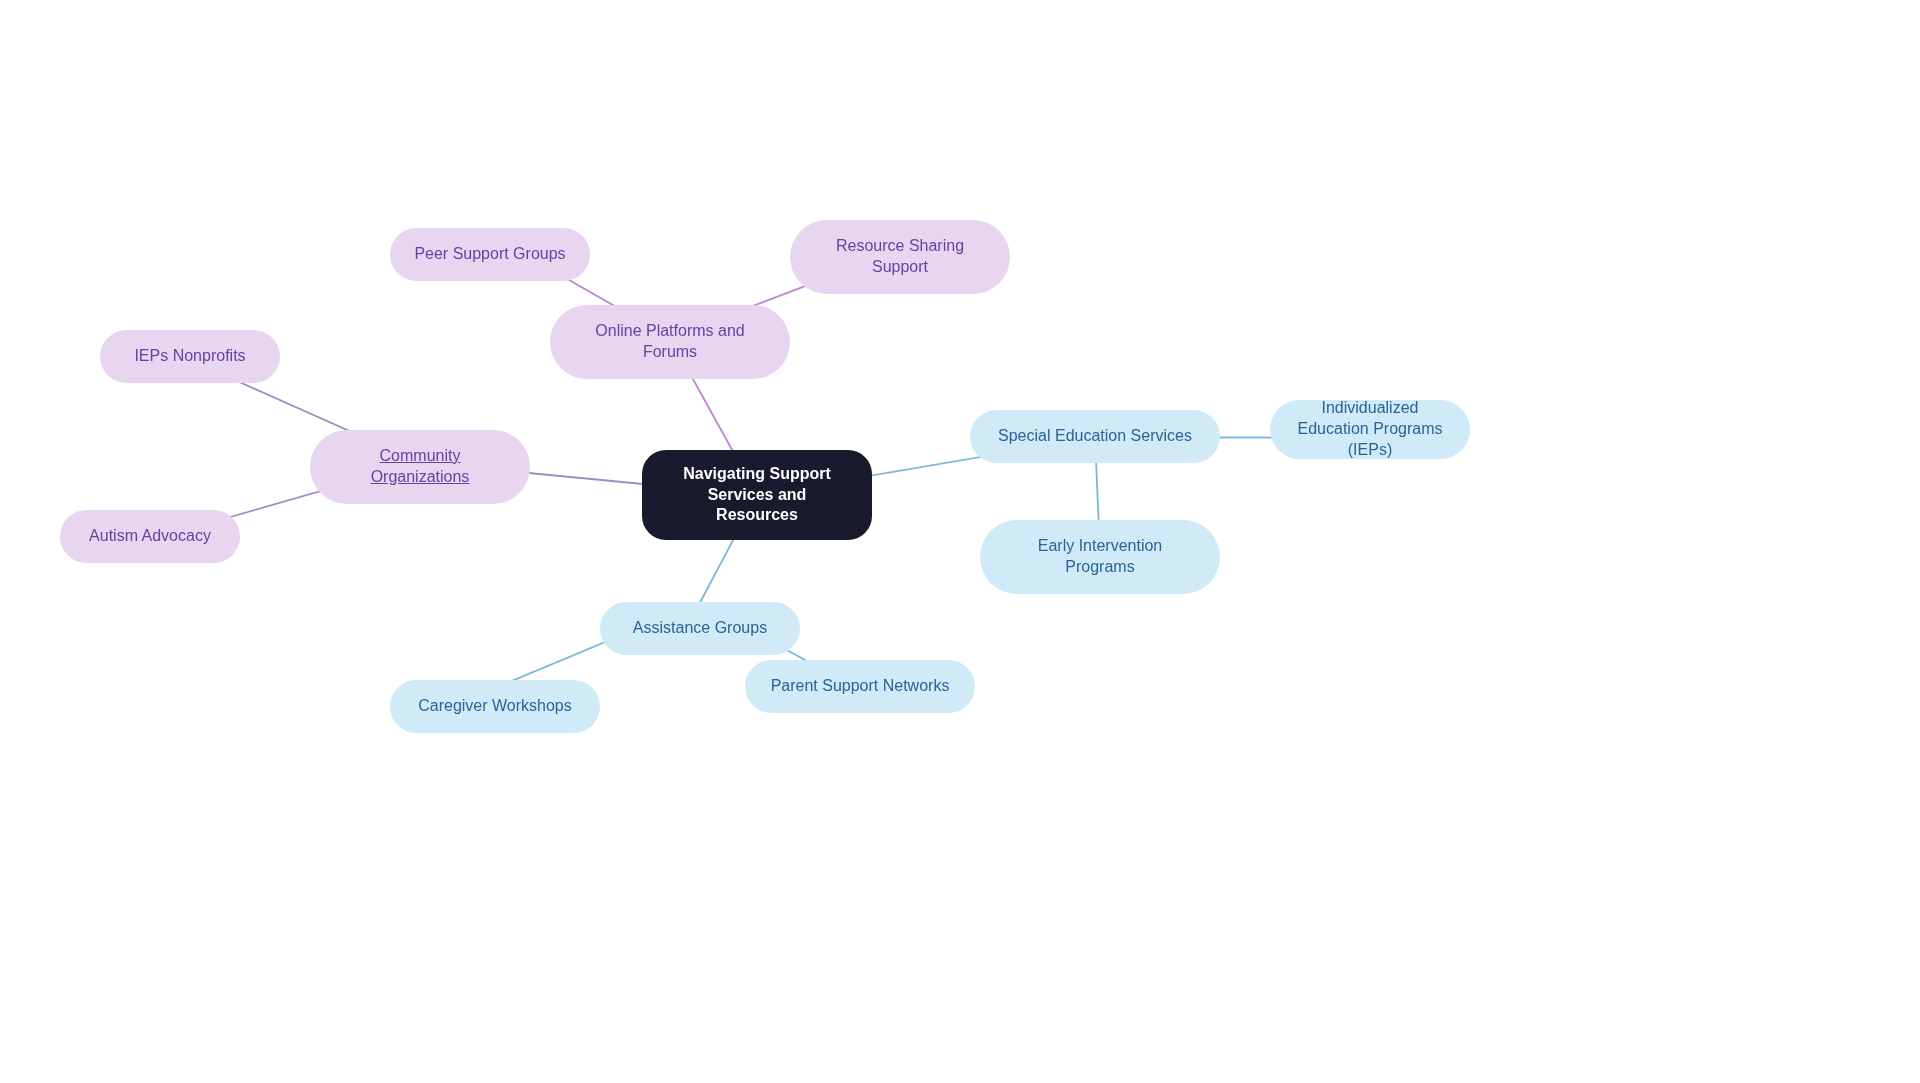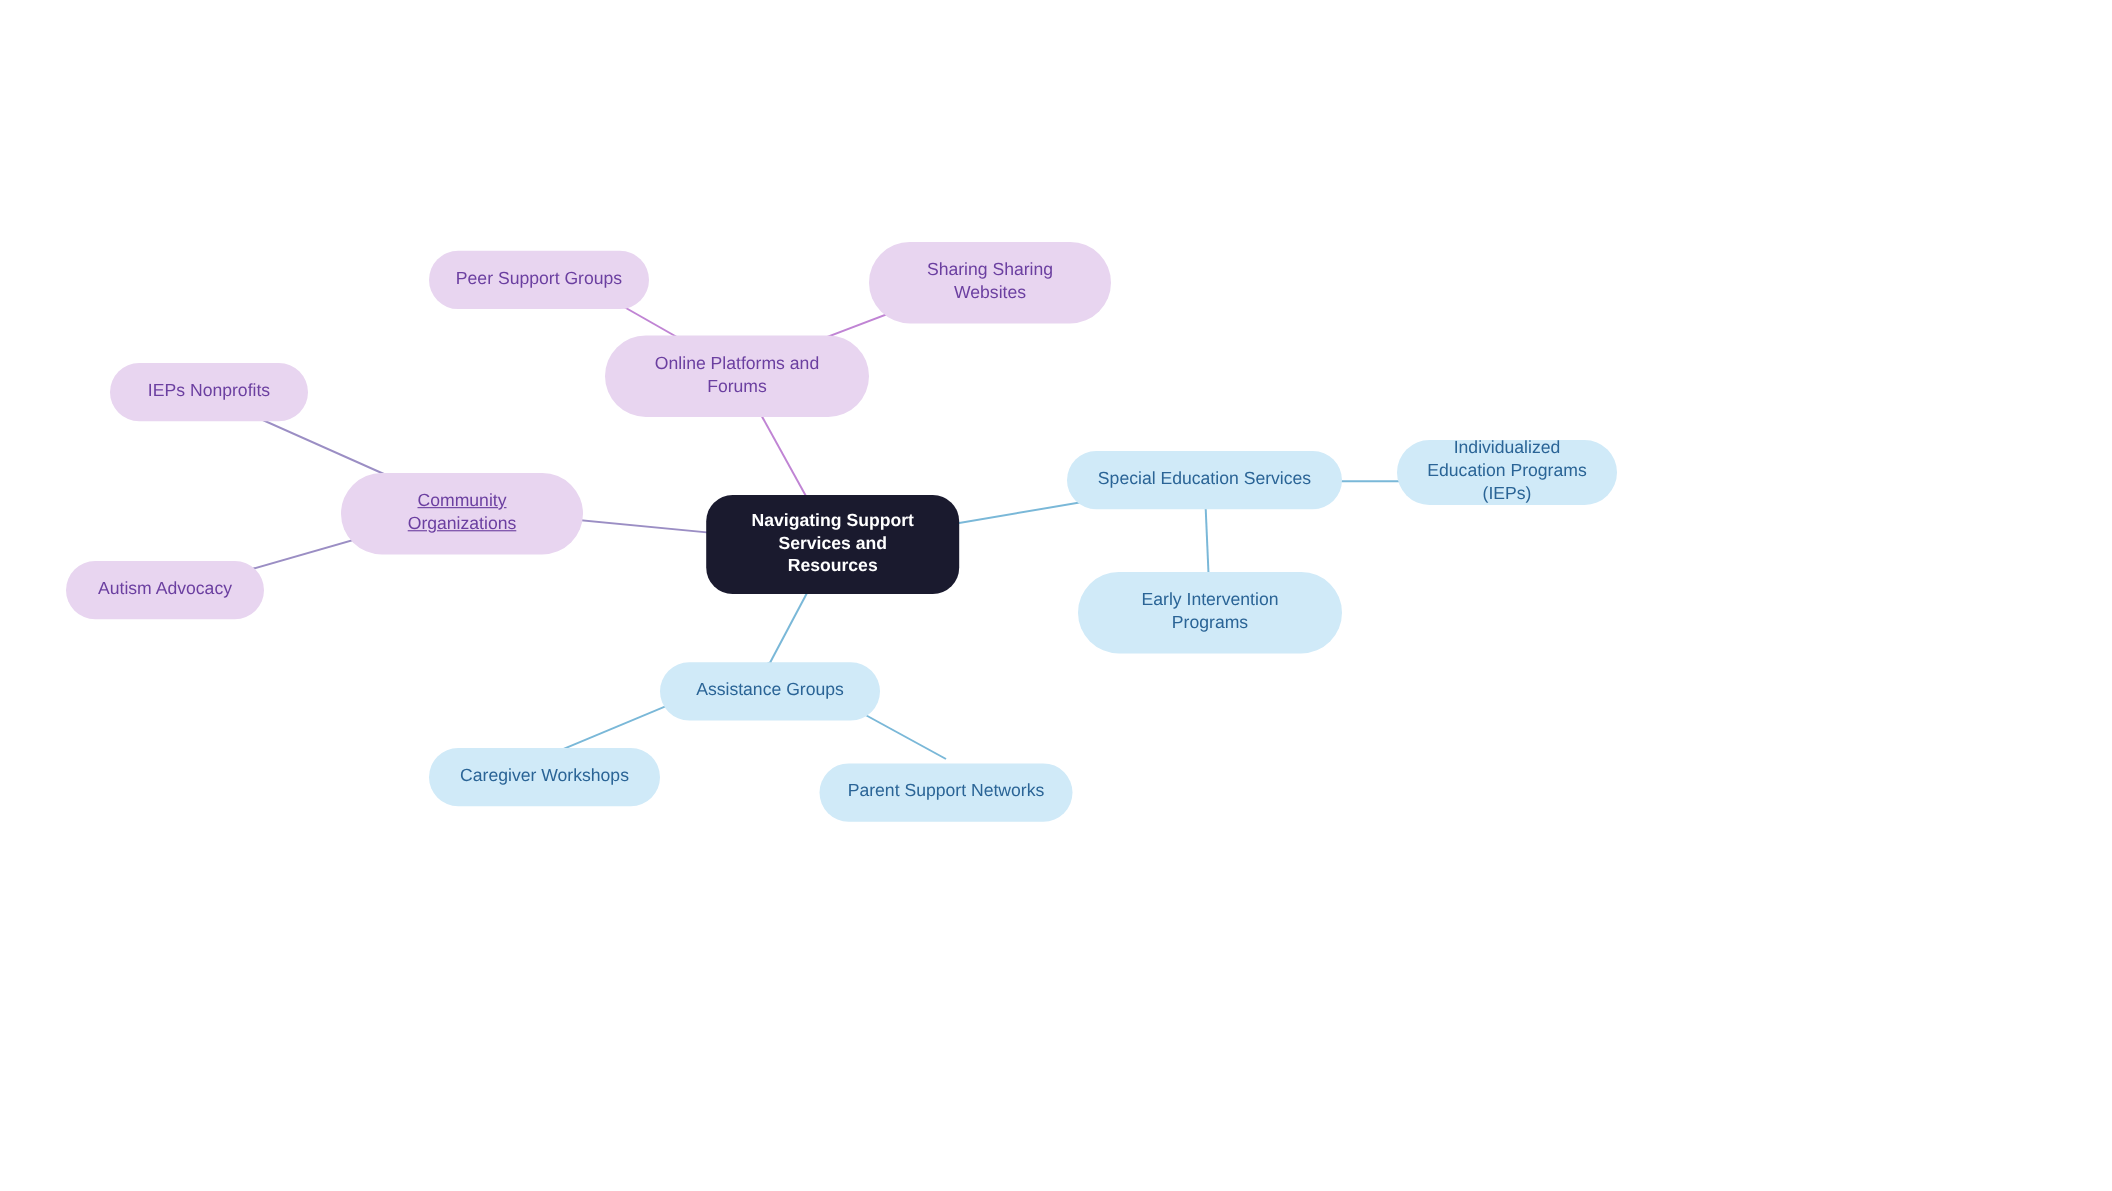--- a/index.html
+++ b/index.html
@@ -74,21 +74,21 @@
   <span>Navigating Support Services and Resources</span>
 </div>
 
 <div class="node node-purple" id="node-online-platforms" style="left: 550px; top: 305px; width: 240px;">
   <span>Online Platforms and Forums</span>
 </div>
 <div class="node node-purple" id="node-peer-support" style="left: 390px; top: 205px; width: 200px; margin-top: 23px;">
   <span>Peer Support Groups</span>
 </div>
 <div class="node node-purple" id="node-resource-sharing" style="left: 790px; top: 220px; width: 220px;">
-  <span>Sharing Sharing Websites</span>
+  <span>Resource Sharing Support</span>
 </div>
 <div class="node node-purple" id="node-community-orgs" style="left: 310px; top: 430px; width: 220px; text-decoration: underline;">
   <span>Community Organizations</span>
 </div>
 <div class="node node-purple" id="node-local-nonprofits" style="left: 100px; top: 330px; width: 180px;">
   <span>IEPs Nonprofits</span>
 </div>
 <div class="node node-purple" id="node-autism-advocacy" style="left: 60px; top: 510px; width: 180px;">
   <span>Autism Advocacy</span>
 </div>
@@ -100,15 +100,15 @@
 </div>
 <div class="node node-blue" id="node-early-intervention" style="left: 980px; top: 520px; width: 240px;">
   <span>Early Intervention Programs</span>
 </div>
 <div class="node node-blue" id="node-assistance-groups" style="left: 600px; top: 570px; width: 200px; margin-top: 32px;">
   <span>Assistance Groups</span>
 </div>
 <div class="node node-blue" id="node-caregiver-workshops" style="left: 390px; top: 680px; width: 210px;">
   <span>Caregiver Workshops</span>
 </div>
-<div class="node node-blue" id="node-parent-support" style="left: 745px; top: 660px; width: 230px; margin-top: 34px;">
+<div class="node node-blue" id="node-parent-support" style="left: 745px; top: 660px; width: 230px;">
   <span>Parent Support Networks</span>
 </div>
 
 </body></html>

